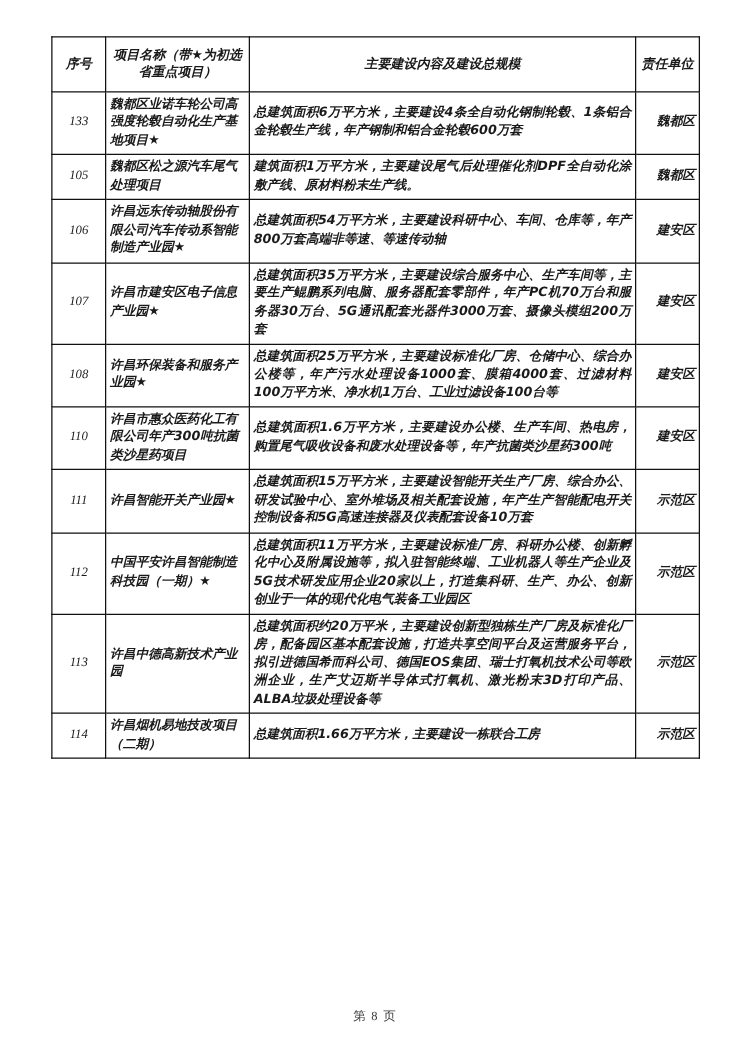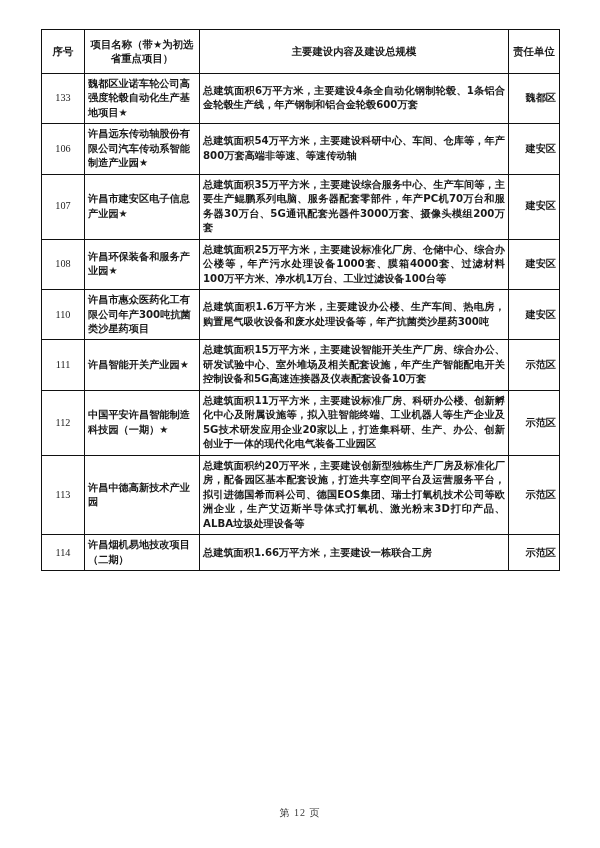--- a/index.html
+++ b/index.html
@@ -20,20 +20,21 @@
     left: 0;
     top: 0;
     width: 600px;
     height: 848px;
   }
   .table-wrap {
     position: absolute;
     left: 41px;
     top: 29px;
     width: 518px;
+    font-style: italic;
   }
   table.project-table {
     border-collapse: collapse;
     width: 518px;
     table-layout: fixed;
   }
   table.project-table th,
   table.project-table td {
     border: 1px solid #111111;
     padding: 3px 3px;
@@ -107,20 +108,26 @@
         </tr>
       </thead>
       <tbody id="table-body">
           <tr>
             <td class="seq">133</td>
             <td class="name">魏都区业诺车轮公司高强度轮毂自动化生产基地项目★</td>
             <td class="detail">总建筑面积6万平方米，主要建设4条全自动化钢制轮毂、1条铝合金轮毂生产线，年产钢制和铝合金轮毂600万套</td>
             <td class="unit">魏都区</td>
           </tr>
           <tr>
+            <td class="seq">105</td>
+            <td class="name">魏都区松之源汽车尾气处理项目</td>
+            <td class="detail">建筑面积1万平方米，主要建设尾气后处理催化剂DPF全自动化涂敷产线、原材料粉末生产线。</td>
+            <td class="unit">魏都区</td>
+          </tr>
+          <tr>
             <td class="seq">106</td>
             <td class="name">许昌远东传动轴股份有限公司汽车传动系智能制造产业园★</td>
             <td class="detail">总建筑面积54万平方米，主要建设科研中心、车间、仓库等，年产800万套高端非等速、等速传动轴</td>
             <td class="unit">建安区</td>
           </tr>
           <tr>
             <td class="seq">107</td>
             <td class="name">许昌市建安区电子信息产业园★</td>
             <td class="detail">总建筑面积35万平方米，主要建设综合服务中心、生产车间等，主要生产鲲鹏系列电脑、服务器配套零部件，年产PC机70万台和服务器30万台、5G通讯配套光器件3000万套、摄像头模组200万套</td>
             <td class="unit">建安区</td>
@@ -158,15 +165,15 @@
           <tr>
             <td class="seq">114</td>
             <td class="name">许昌烟机易地技改项目（二期）</td>
             <td class="detail">总建筑面积1.66万平方米，主要建设一栋联合工房</td>
             <td class="unit">示范区</td>
           </tr>
         </tbody>
     </table>
   </div>
 
-  <div class="footer">第 12 页</div>
+  <div class="footer">第 8 页</div>
 
 </div>
 
 </body></html>

